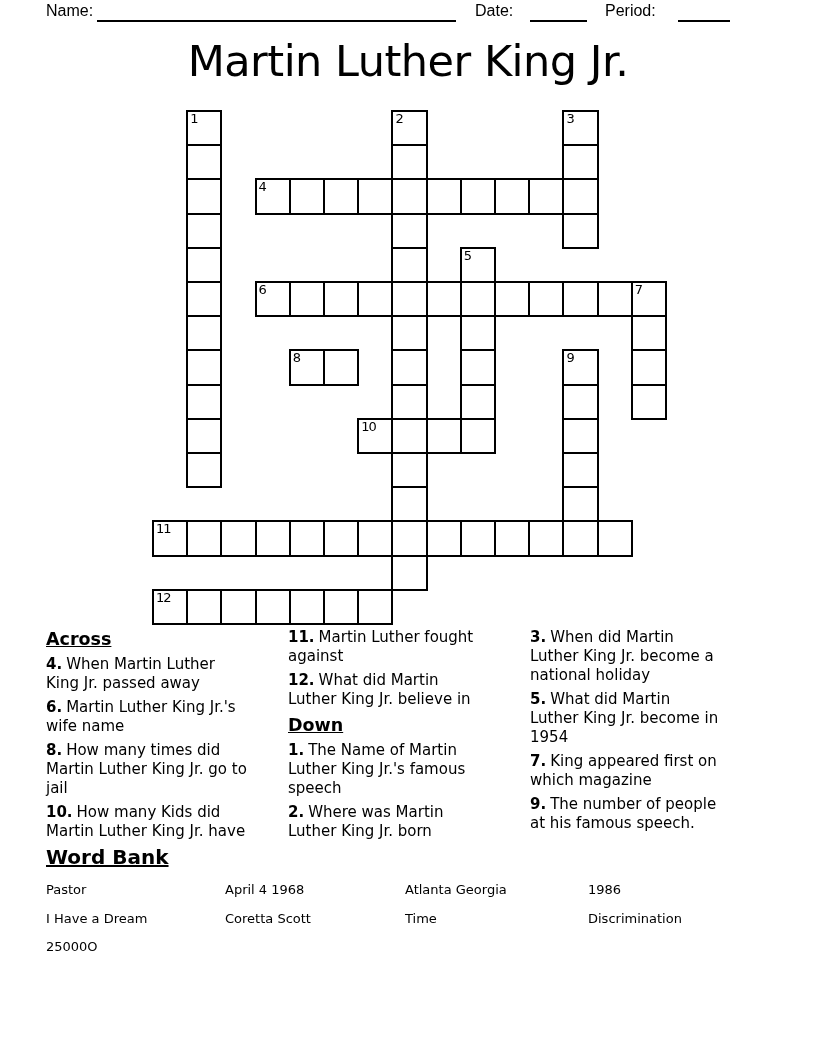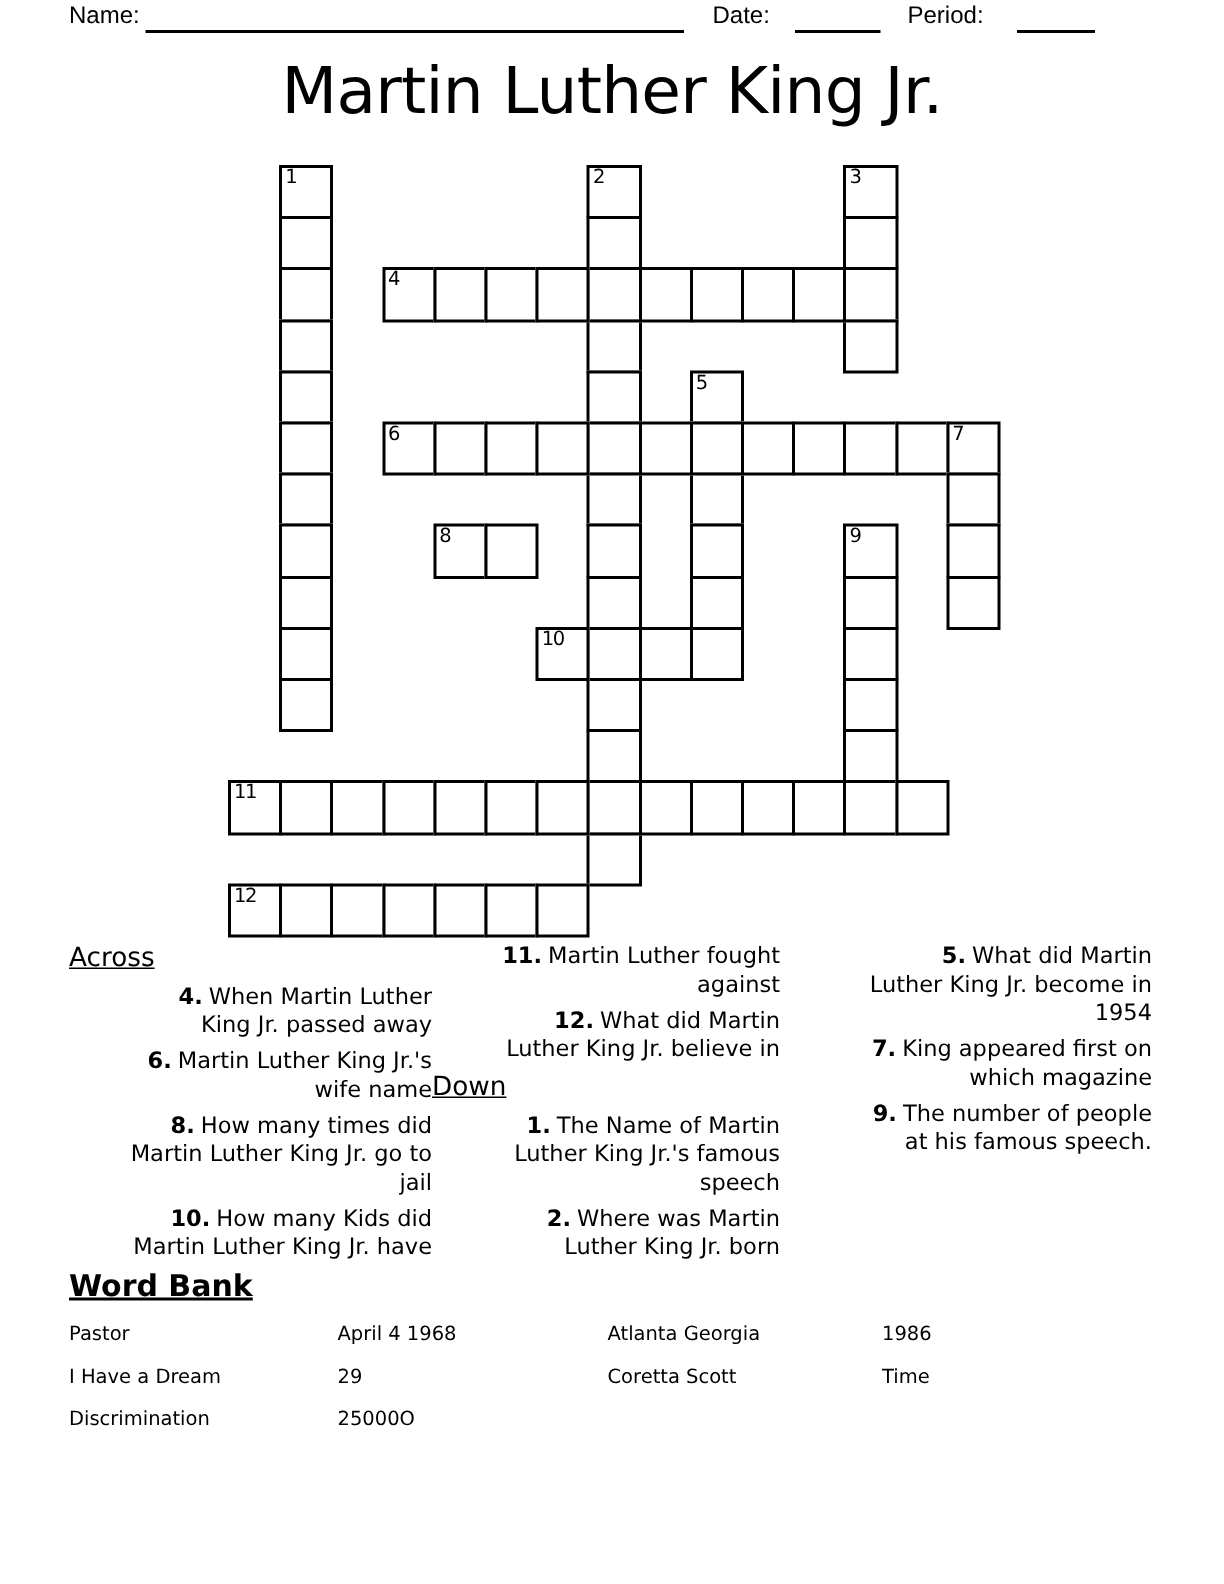--- a/index.html
+++ b/index.html
@@ -74,30 +74,29 @@
     color: #000;
   }
 
   
   .clue-col { position: absolute; top: 628px; }
   #clue-col-1 { left: 46px;  width: 242px; }
   #clue-col-2 { left: 288px; width: 232px; }
   #clue-col-3 { left: 530px; width: 238px; }
   .clue-header {
     font-size: 17.5px;
-    font-weight: normal;
+    font-weight: bold;
     text-decoration: underline;
     line-height: 22px;
     margin: 0 0 5px 0;
   }
   .clue {
     font-size: 15px;
     line-height: 19px;
     margin: 0 0 5px 0;
-    text-align: right;
   }
   .clue b { margin-right: 4px; }
   .clue-text { white-space: pre-line; }
 
   
   .wordbank { position: absolute; left: 46px; top: 845px; width: 724px; }
   .wb-header {
     font-size: 20px;
     font-weight: bold;
     text-decoration: underline;
@@ -258,38 +257,40 @@
       <p class="clue"><b>12.</b><span class="clue-text">What did Martin
 Luther King Jr. believe in</span></p>
       <div class="clue-header">Down</div>
       <p class="clue"><b>1.</b><span class="clue-text">The Name of Martin
 Luther King Jr.'s famous
 speech</span></p>
       <p class="clue"><b>2.</b><span class="clue-text">Where was Martin
 Luther King Jr. born</span></p>
     </div>
   <div class="clue-col" id="clue-col-3">
+      <p class="clue"><b>3.</b><span class="clue-text">When did Martin
+Luther King Jr. become a
+national holiday</span></p>
       <p class="clue"><b>5.</b><span class="clue-text">What did Martin
 Luther King Jr. become in
 1954</span></p>
       <p class="clue"><b>7.</b><span class="clue-text">King appeared first on
 which magazine</span></p>
       <p class="clue"><b>9.</b><span class="clue-text">The number of people
 at his famous speech.</span></p>
     </div>
 
   <div class="wordbank">
     <div class="wb-header">Word Bank</div>
     <div class="wb-grid" id="word-bank-grid">
         <div class="wb-word">Pastor</div>
         <div class="wb-word">April 4 1968</div>
         <div class="wb-word">Atlanta Georgia</div>
         <div class="wb-word">1986</div>
         <div class="wb-word">I Have a Dream</div>
-        <div class="wb-word">29</div>
         <div class="wb-word">Coretta Scott</div>
         <div class="wb-word">Time</div>
         <div class="wb-word">Discrimination</div>
         <div class="wb-word">25000O</div>
       </div>
   </div>
 
 </div>
 
 </body></html>

